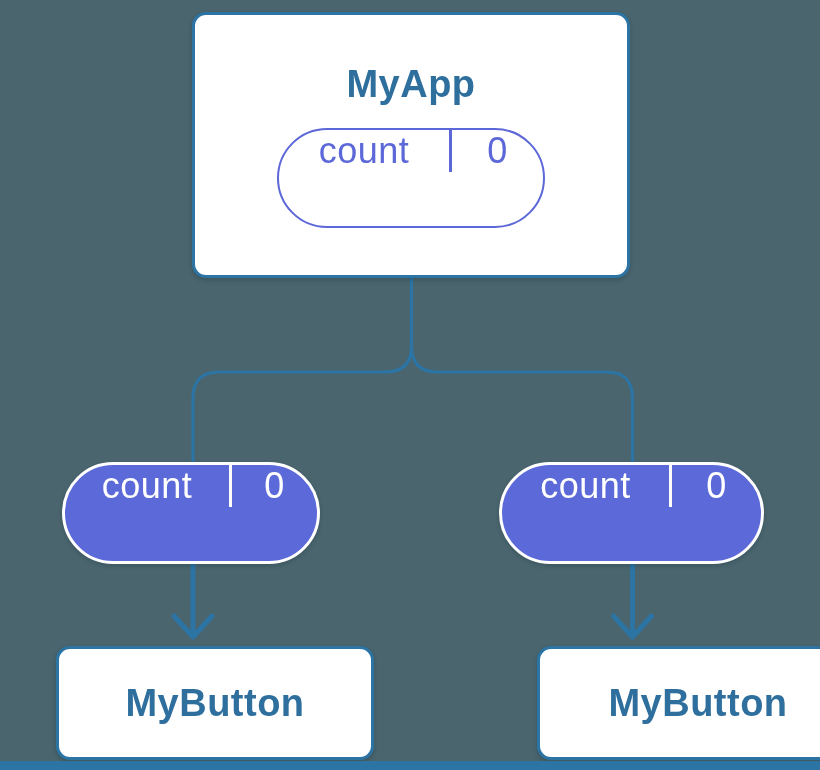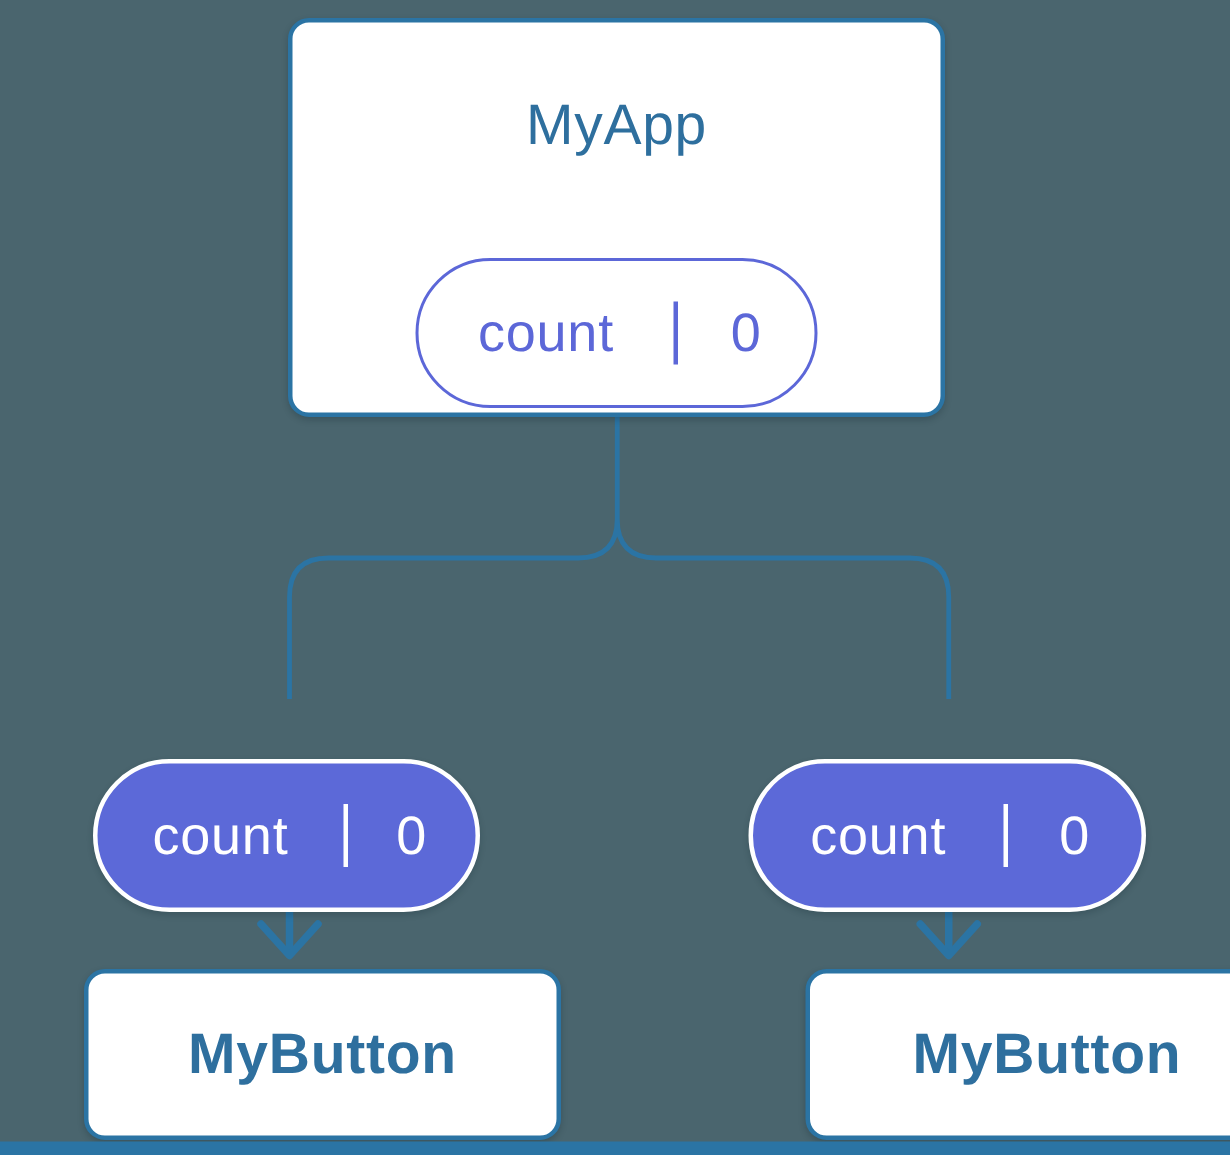--- a/index.html
+++ b/index.html
@@ -36,38 +36,37 @@
     position:absolute;
     background:var(--node-fill);
     border:3px solid var(--node-border);
     border-radius:14px;
     box-shadow:0 2px 4px rgba(15,35,45,.25);
   }
   .root-card{left:192px;top:12px;width:438px;height:266px;}
   .node-title{
     position:absolute;left:0;top:48px;width:100%;
     text-align:center;
-    font-size:38px;font-weight:normal;letter-spacing:.5px;
+    font-size:38px;font-weight:bold;letter-spacing:.5px;
     color:var(--node-title-text);
   }
   .child-card{
     top:646px;height:114px;
     display:flex;align-items:center;justify-content:center;margin-left:44px;
   }
   .child-card .child-title{
     font-size:38px;font-weight:bold;letter-spacing:.5px;
     color:var(--node-title-text);
   }
   .child-left{left:12px;width:318px;}
   .child-right{left:493px;width:322px;}
   .state-pill{
-    display:flex;align-items:center;
+    display:flex;align-items:flex-start;
     border-radius:60px;
     overflow:hidden;
-    margin-top:44px;
   }
   .pill-outline{
     position:absolute;left:82px;top:113px;
     width:268px;height:100px;
     border:2px solid var(--pill-outline);
     background:#fff;
     color:var(--pill-outline);
   }
   .pill-outline .pill-name{border-right:3px solid var(--pill-outline);}
   .pill-filled{

